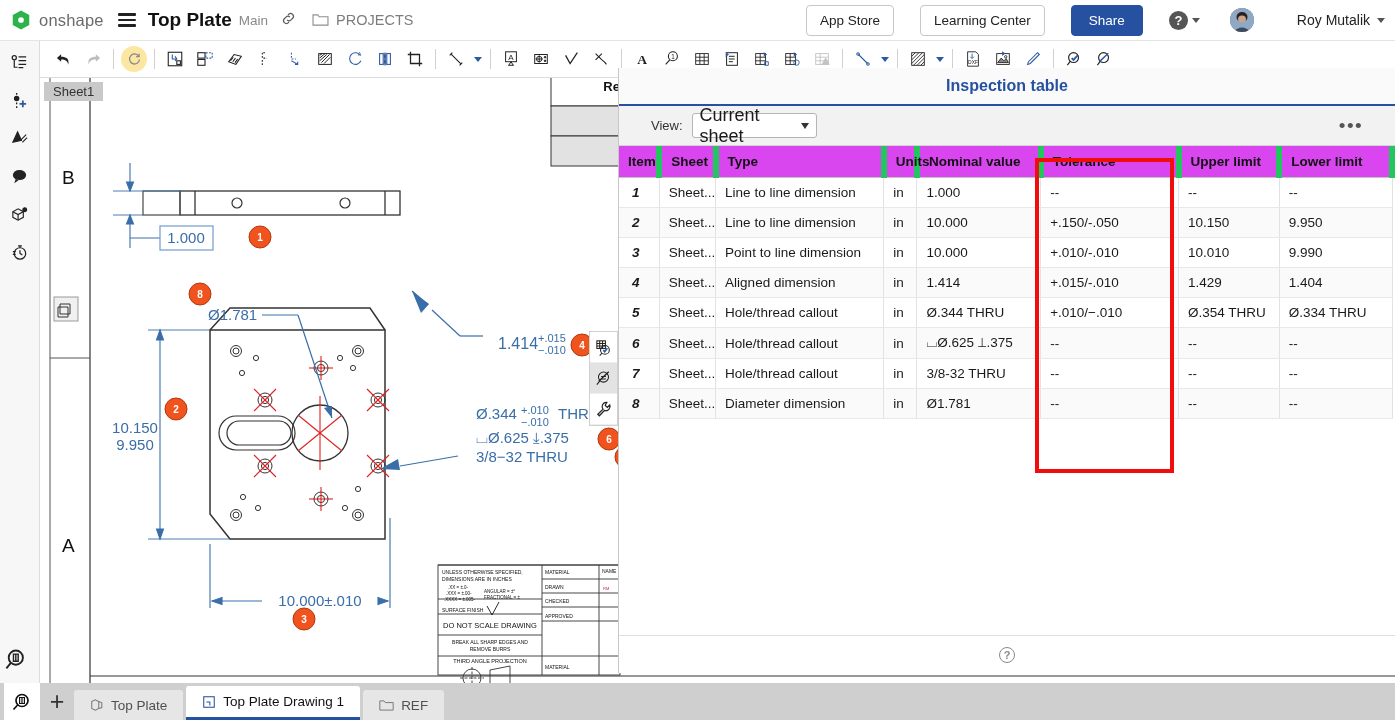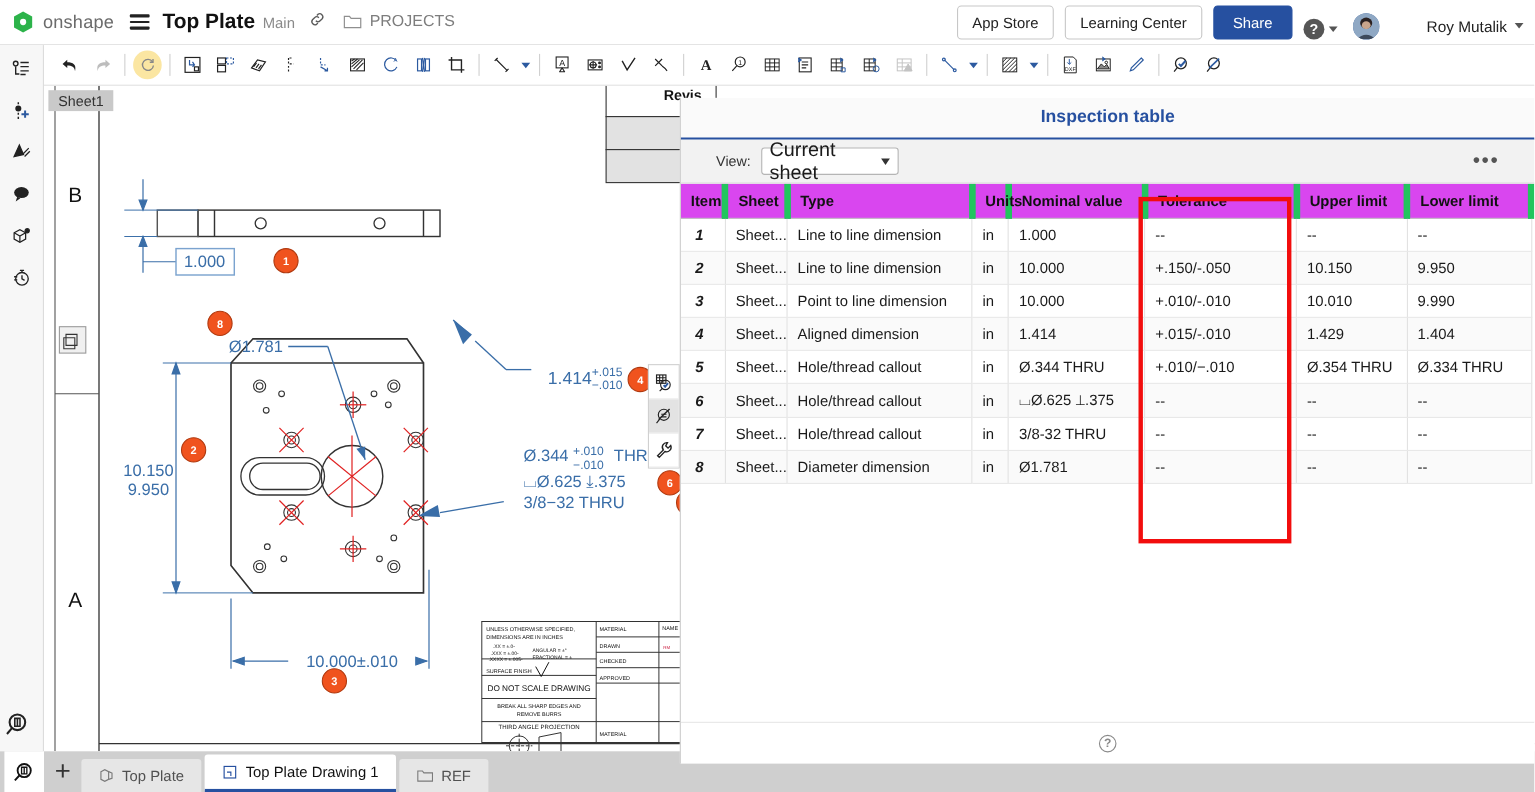--- a/index.html
+++ b/index.html
@@ -19,21 +19,21 @@
   }
   .onshape-logo { display: flex; align-items: center; gap: 7px; margin-right: 14px; }
   .logo-mark { width: 22px; height: 22px; }
   .logo-text { font-size: 16.5px; color: #6b6b6b; letter-spacing: .2px; }
   .hamburger { width: 18px; margin-right: 12px; cursor: pointer; }
   .hamburger span { display: block; height: 2.4px; background: #222; margin: 3.2px 0; border-radius: 1px; }
   .doc-title { font-size: 19px; font-weight: bold; color: #111; }
   .doc-branch { font-size: 13.5px; color: #8a8a8a; margin-left: 7px; }
   .link-icon { margin-left: 13px; color: #5a5a5a; }
   .breadcrumb-folder { display: flex; align-items: center; gap: 7px; margin-left: 16px; color: #7d7d7d; font-size: 14.5px; }
-  .header-right { margin-left: auto; display: flex; align-items: flex-end; gap: 10px; }
+  .header-right { margin-left: auto; display: flex; align-items: center; gap: 26px; }
   .hbtn {
     font-size: 13.5px; color: #222; background: #fff;
     border: 1px solid #c7c7c7; border-radius: 4px;
     padding: 7px 13px; cursor: pointer; white-space: nowrap;
   }
   .hbtn.primary { background: #2650a0; border-color: #2650a0; color: #fff; font-weight: 500; padding: 7px 17px; }
   .help-group { display: flex; align-items: center; gap: 4px; cursor: pointer; }
   .help-circle {
     width: 19px; height: 19px; border-radius: 50%; background: #555; color: #fff;
     font-size: 13px; font-weight: bold; display: flex; align-items: center; justify-content: center;
@@ -70,21 +70,21 @@
     position: absolute; top: 78px; left: 40px; width: 1355px; height: 605px;
     background: #ffffff; overflow: hidden;
   }
   .sheet-tab {
     position: absolute; top: 4px; left: 4px; background: #c9c9c9; color: #333;
     font-size: 13px; padding: 2px 9px; z-index: 5;
   }
 
   
   .panel {
-    position: absolute; top: 89px; left: 618px; width: 777px; height: 605px;
+    position: absolute; top: 68px; left: 618px; width: 777px; height: 605px;
     background: #ffffff; border-left: 1px solid #c8c8c8; z-index: 20;
     display: flex; flex-direction: column;
   }
   .panel-title {
     height: 38px; display: flex; align-items: center; justify-content: center;
     font-size: 16px; font-weight: bold; color: #2650a0; background: #fafafa;
     border-bottom: 2px solid #2650a0;
   }
   .panel-toolbar {
     height: 40px; display: flex; align-items: center; padding: 0 32px;

